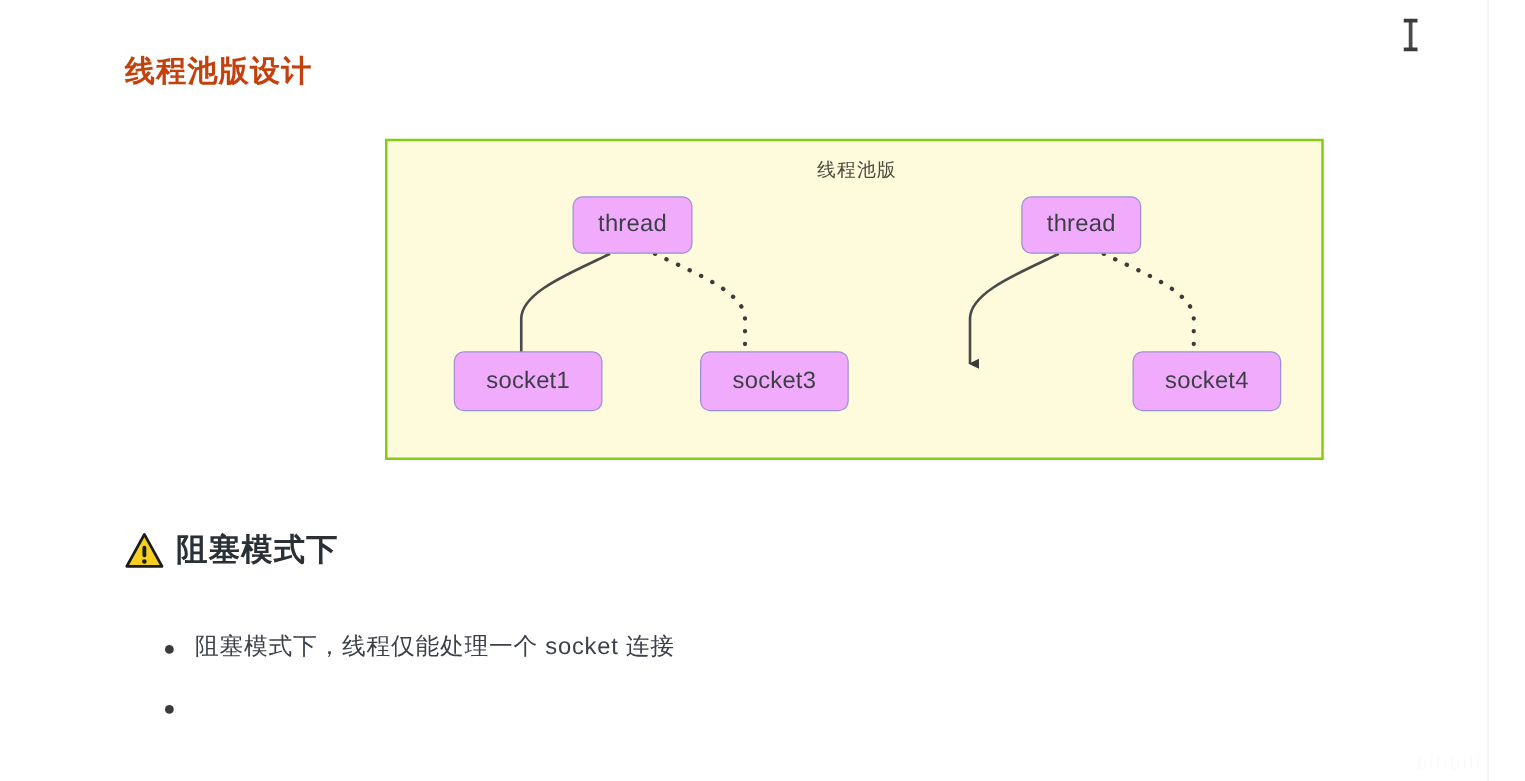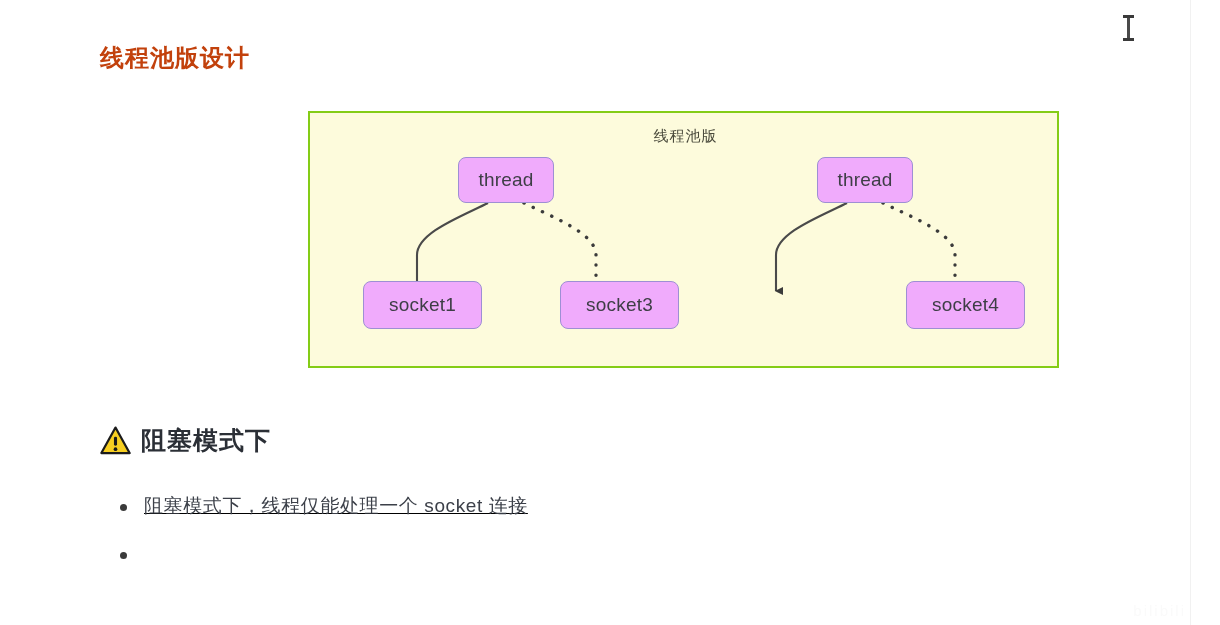--- a/index.html
+++ b/index.html
@@ -222,21 +222,21 @@
 
   <div id="warn-heading">
     <svg id="warn-icon" viewBox="0 0 32 30">
       <path d="M16 1.6 L30.6 28 L1.4 28 Z" fill="#f7cf21" stroke="#1b1b1b" stroke-width="2.3" stroke-linejoin="round"></path>
       <rect x="14.4" y="11" width="3.2" height="9.4" rx="1.4" fill="#1b1b1b"></rect>
       <circle cx="16" cy="24" r="1.9" fill="#1b1b1b"></circle>
     </svg>
     <span id="warn-heading-text">阻塞模式下</span>
   </div>
 
-  <ul id="bullets" style="list-style:none;margin:2px;padding:0;text-decoration:underline;">
+  <ul id="bullets" style="list-style:none;margin:14px;padding:0;">
     <li class="bullet-row">
       <span class="bullet-dot"></span>
       <span class="bullet-text">阻塞模式下，线程仅能处理一个 socket 连接</span>
     </li>
     <li class="bullet-row">
       <span class="bullet-dot"></span>
     </li>
   </ul>
 
   <div id="watermark">bilibili</div>

